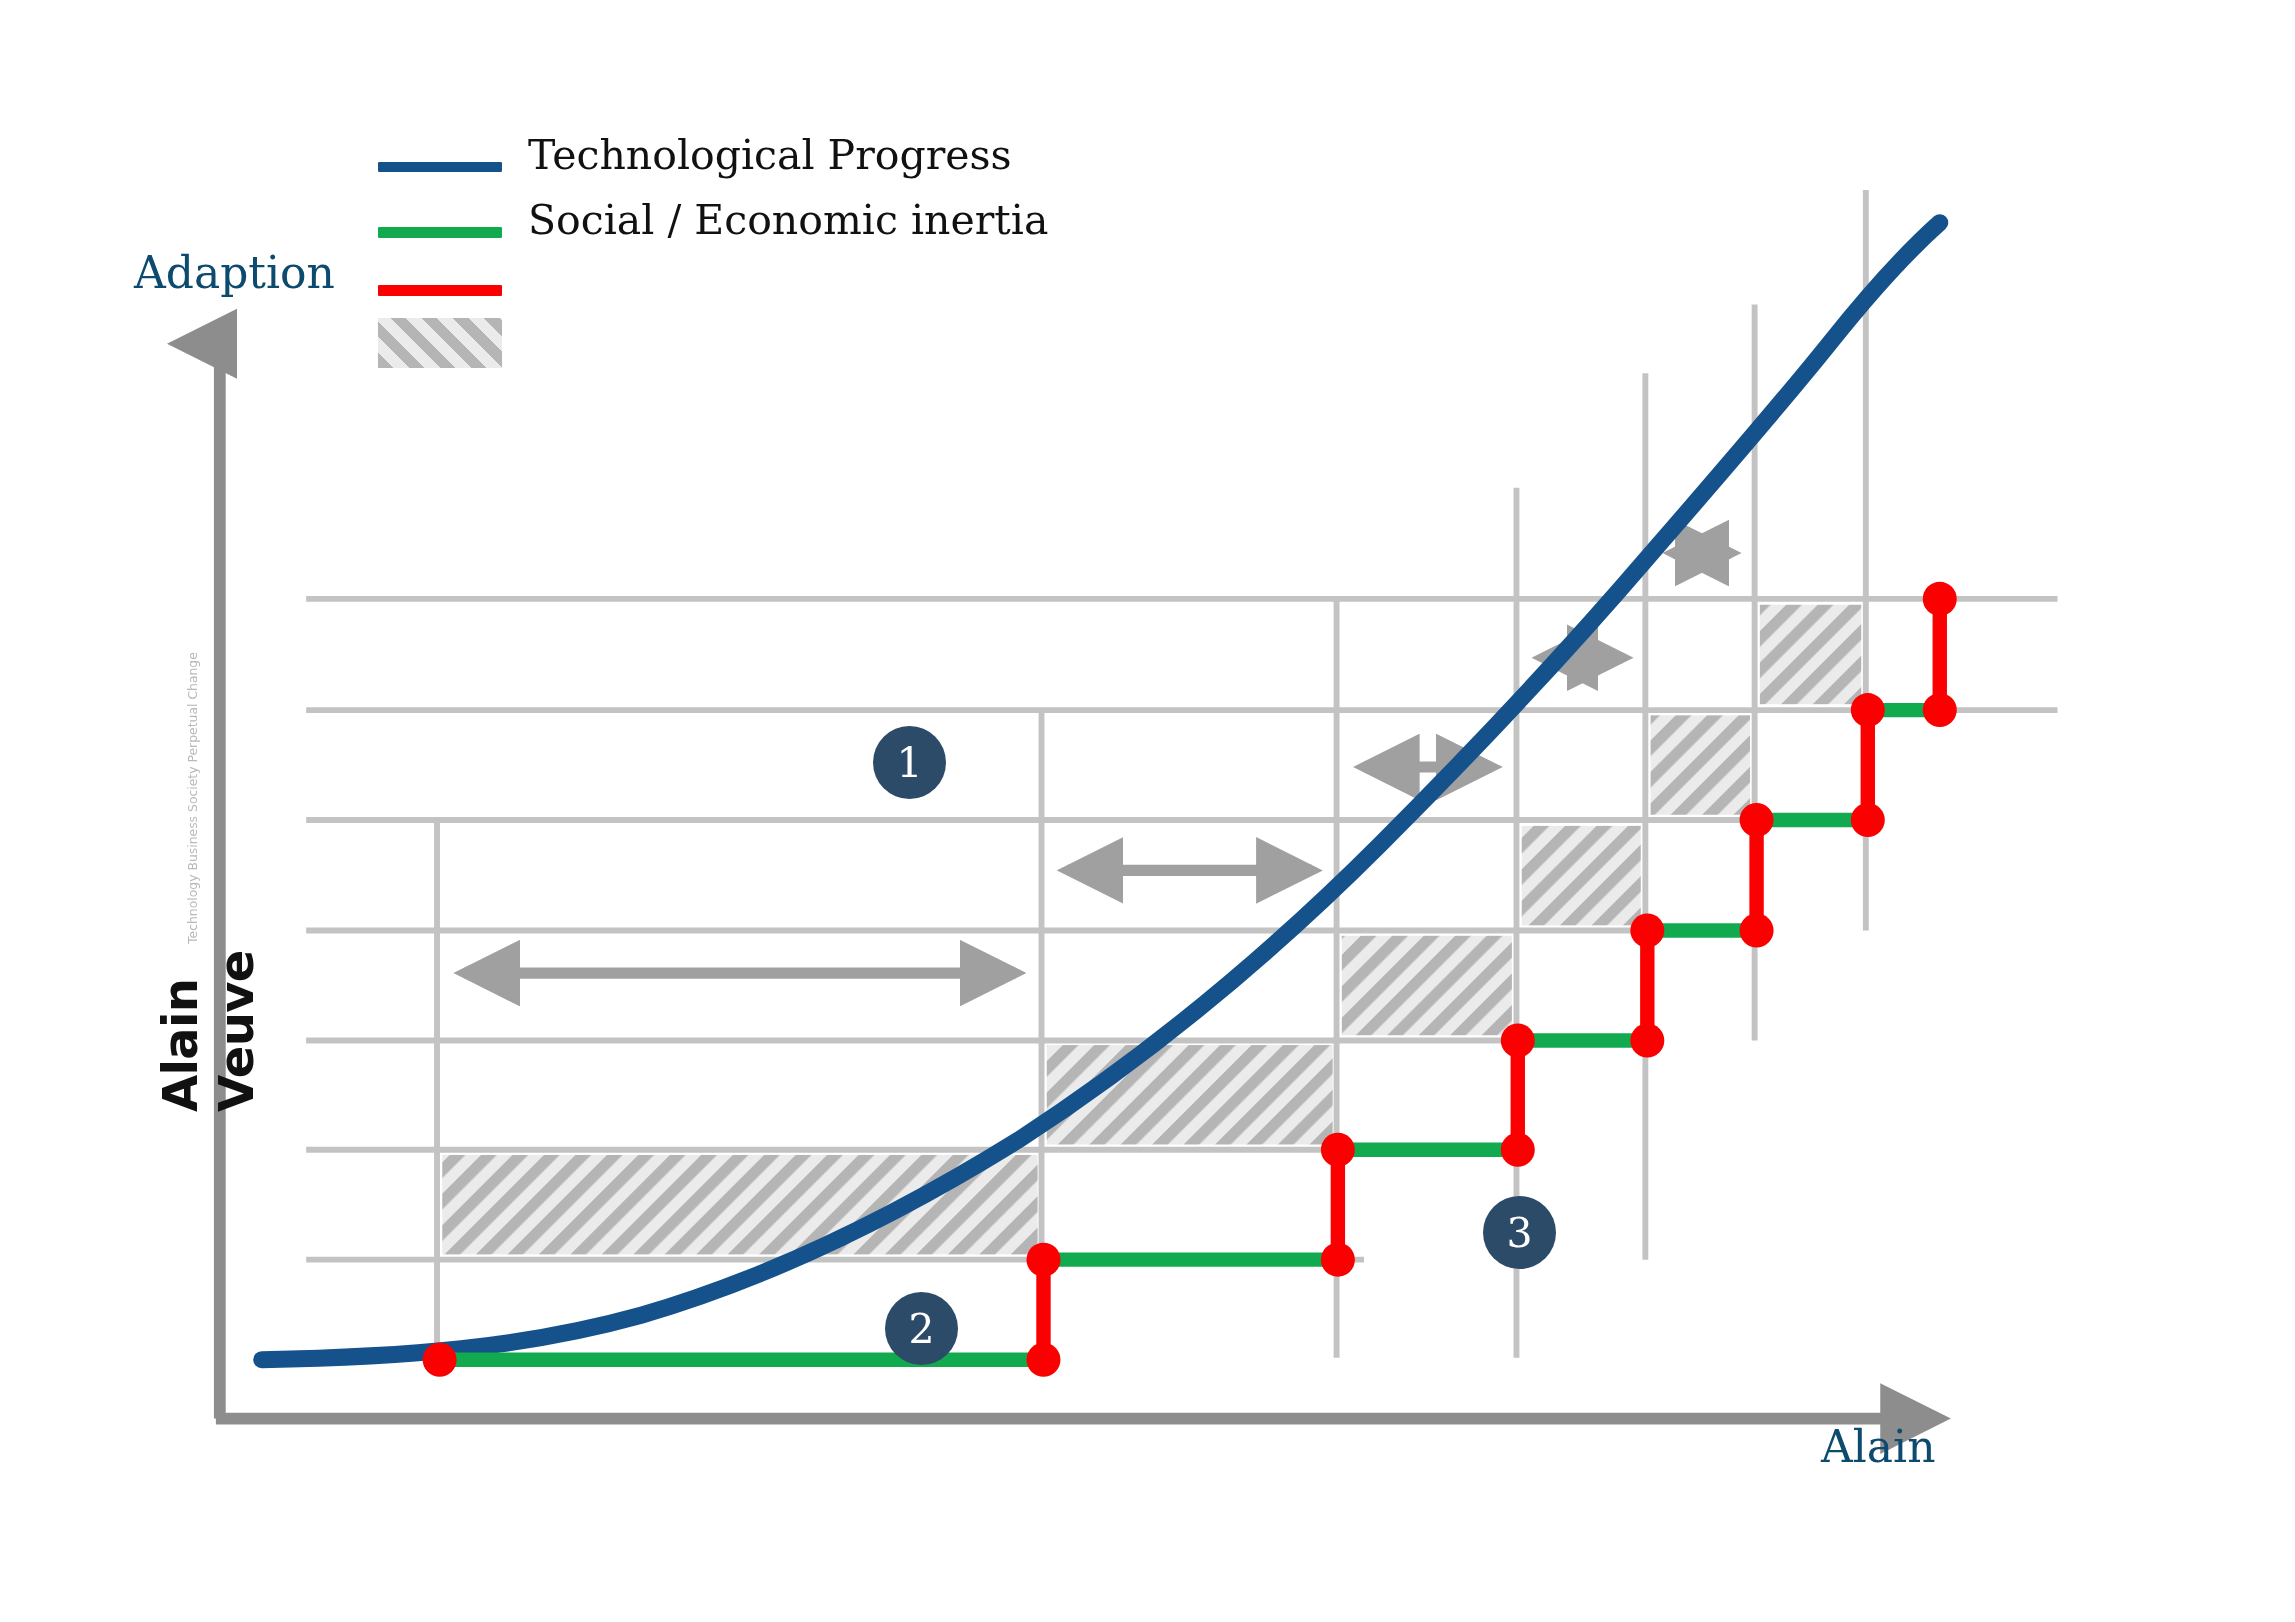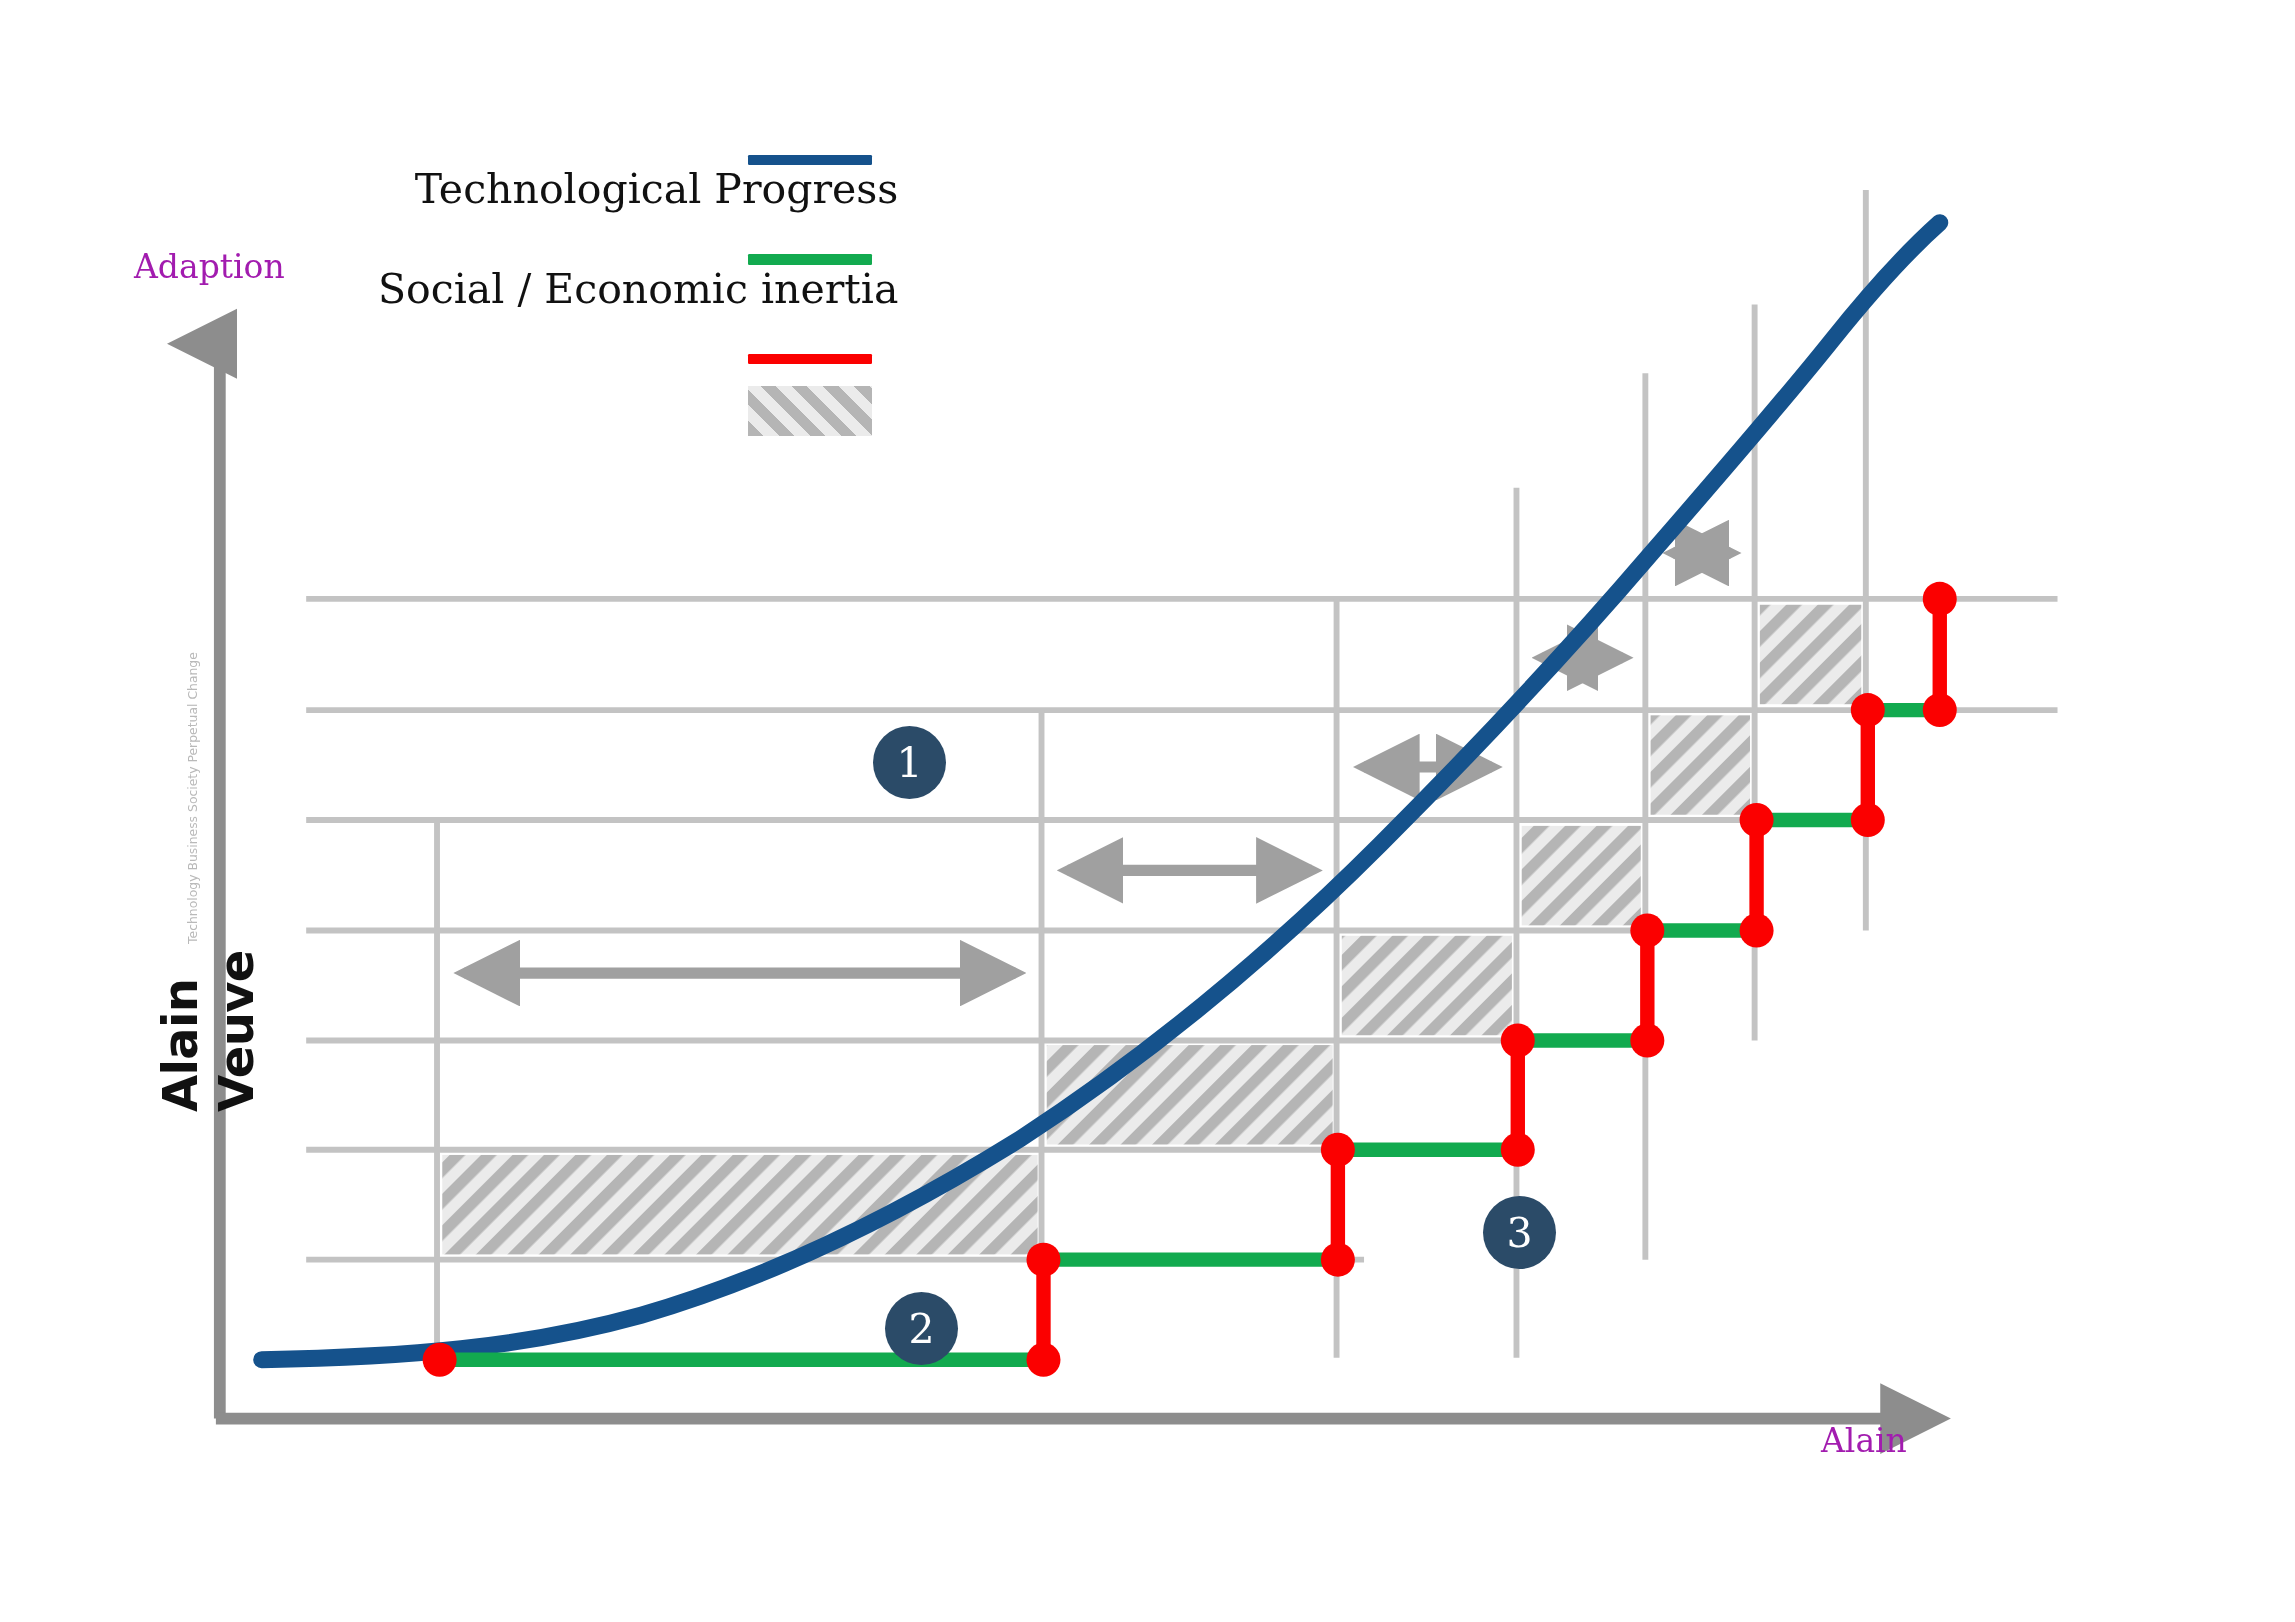--- a/index.html
+++ b/index.html
@@ -1,24 +1,24 @@
 <!DOCTYPE html>
 <html style="font-size:10.5px"><head>
 <meta charset="utf-8">
 <style>
   html,body{margin:0;padding:0;background:#ffffff;}
   body{width:2295px;height:1623px;font-family:"DejaVu Serif",serif;overflow:hidden;position:relative;}
   #stage{position:absolute;left:0;top:0;width:2295px;height:1623px;}
   svg.layer{position:absolute;left:0;top:0;width:2295px;height:1623px;}
   .legend{position:absolute;left:378px;top:131px;}
-  .legend-row{display:flex;align-items:flex-end;margin-bottom:17px;flex-direction:column;}
+  .legend-row{display:flex;align-items:center;margin-bottom:17px;}
   .legend-swatch{width:124px;height:10.5px;margin-top:23.6px;margin-right:26px;flex:0 0 auto;border-radius:1.3px;}
   .legend-swatch.hatch{height:50px;margin-top:5.2px;border-radius:0;}
   .legend-label{font-size:41px;line-height:1.18;color:#111111;font-family:"DejaVu Serif",serif;white-space:pre-line;}
-  .axis-title{position:absolute;font-size:33px;color:#a21caf;font-family:"DejaVu Serif",serif;}
+  .axis-title{position:absolute;font-size:44px;color:#0c4a6e;font-family:"DejaVu Serif",serif;}
   #adaption-label{left:134px;top:247px;}
   #time-label{left:1821px;top:1421px;}
   .badge{position:absolute;width:73px;height:73px;border-radius:50%;background:#2b4b68;color:#ffffff;
          display:flex;align-items:center;justify-content:center;font-size:41px;font-family:"DejaVu Serif",serif;}
   #wm{position:absolute;left:152px;top:1112px;width:308px;height:72px;
       transform:rotate(-90deg);transform-origin:0 0;display:flex;align-items:baseline;}
   #wm-name{font-family:"DejaVu Sans",sans-serif;font-weight:bold;font-size:48px;color:#111111;letter-spacing:-0.7px;}
   #wm-sub{font-family:"DejaVu Sans",sans-serif;font-size:12.4px;color:#b9b9b9;margin-left:6.5px;letter-spacing:0px;white-space:nowrap;}
 </style>
 </head>

